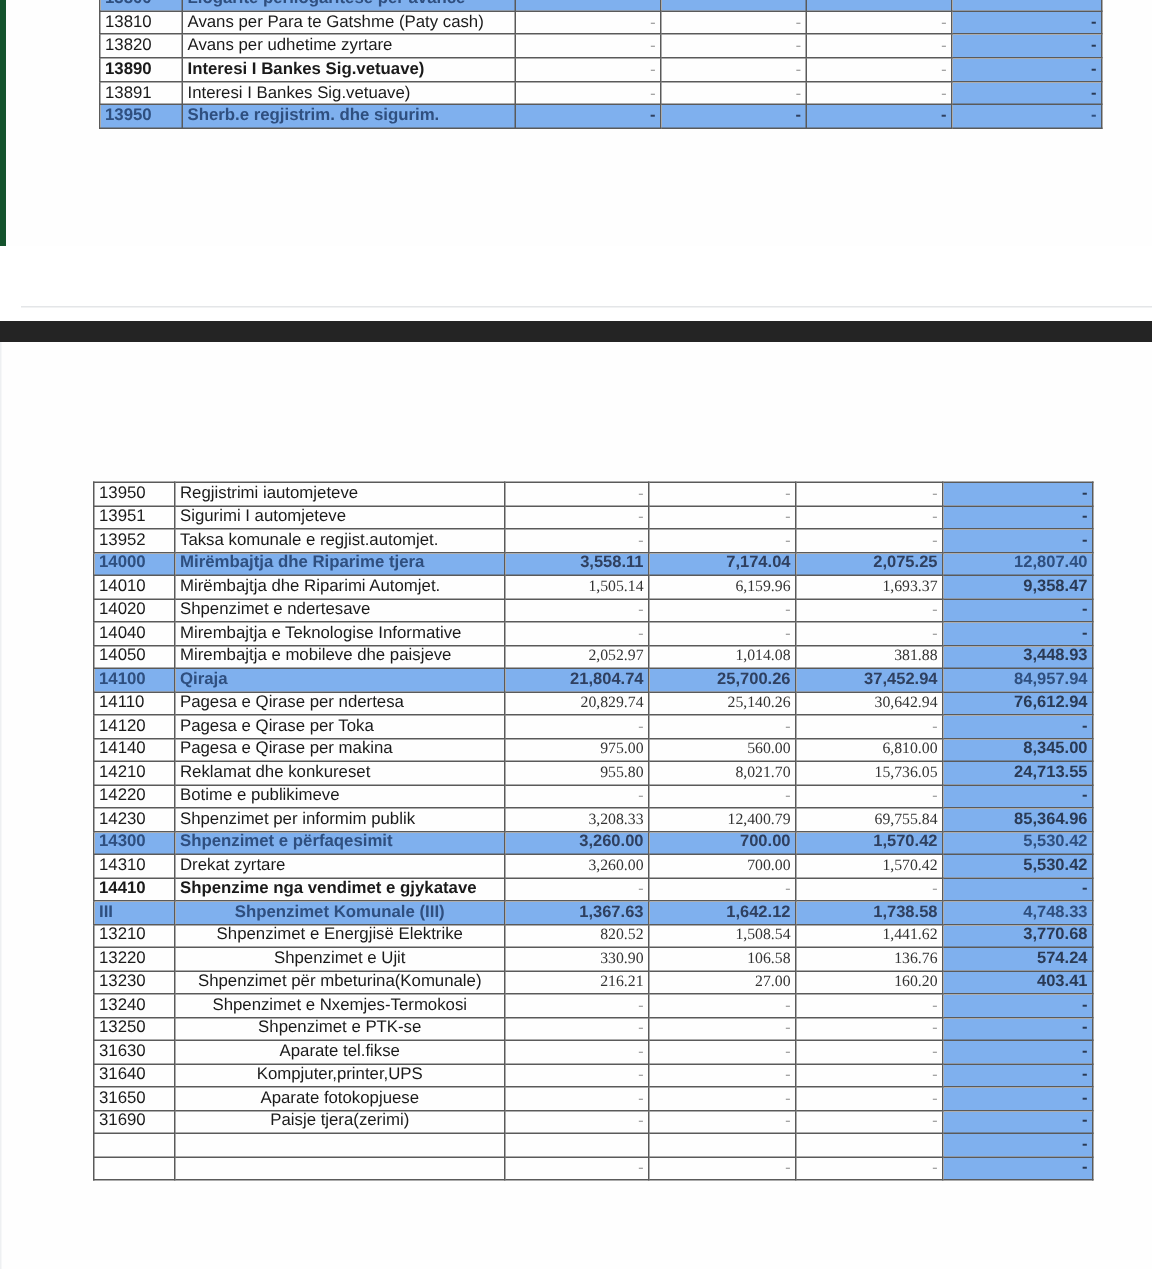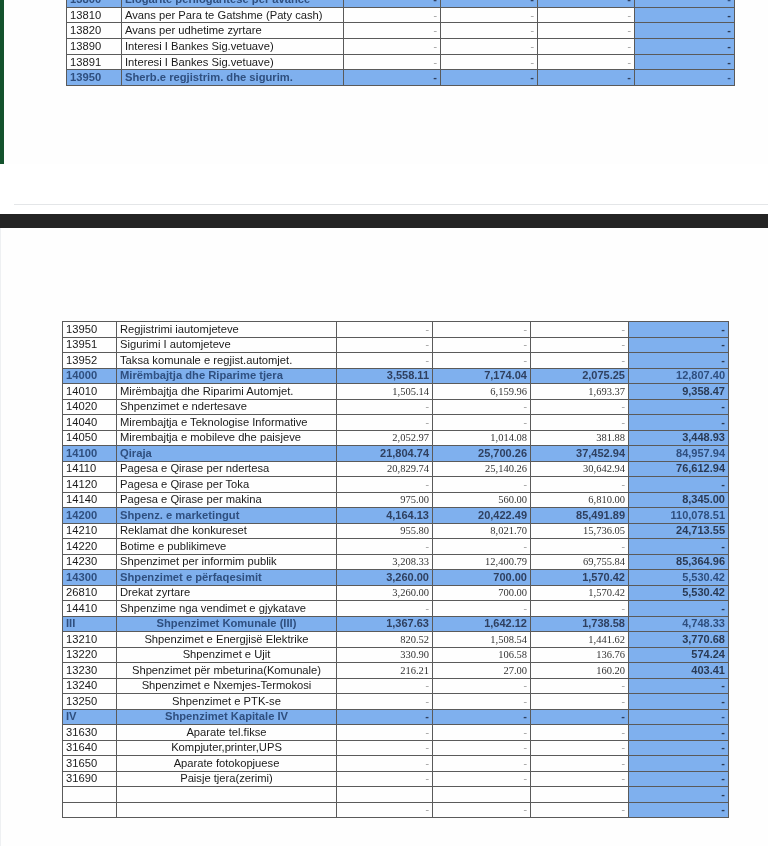--- a/index.html
+++ b/index.html
@@ -26,21 +26,21 @@
     border: 1px solid #5a5a5a; padding: 0 3px; height: 14.5px; line-height: 13px;
     white-space: nowrap; overflow: hidden;
   }
   td.code { text-align: left; }
   td.desc { text-align: left; }
   td.num { text-align: right; font-family: "Liberation Serif", serif; font-size: 10.5px; color: #333; padding-right: 6px; }
   td.num.dash { color: #999; }
   td.total { background: #7fb0ee; text-align: right; font-weight: bold; color: #2a3a55; padding-right: 5px; font-size: 11px; }
   tr.hl td { background: #7fb0ee; color: #2f4f7f; font-weight: bold; }
   tr.hl td.num { font-family: "Liberation Sans", sans-serif; font-size: 11px; color: #2f4060; }
-  tr.bold td.desc, tr.bold td.code { font-weight: normal; }
+  tr.bold td.desc, tr.bold td.code { font-weight: bold; }
   td.indent { padding-left: 14px; text-align: center; }
 
   #top-table { left: 62px; top: -9px; width: 668px; }
   #bottom-table { left: 62px; top: 321px; width: 666px; }
   #top-table td { height: 14.7px; }
 </style>
 </head>
 <body>
 
 <div class="page page-top">
@@ -210,28 +210,20 @@
         <td class="total">-</td>
       </tr>
       <tr>
         <td class="code">14140</td>
         <td class="desc">Pagesa e Qirase per makina</td>
         <td class="num">975.00</td>
         <td class="num">560.00</td>
         <td class="num">6,810.00</td>
         <td class="total">8,345.00</td>
       </tr>
-      <tr class="hl">
-        <td class="code">14200</td>
-        <td class="desc">Shpenz. e marketingut</td>
-        <td class="num">4,164.13</td>
-        <td class="num">20,422.49</td>
-        <td class="num">85,491.89</td>
-        <td class="total">110,078.51</td>
-      </tr>
       <tr>
         <td class="code">14210</td>
         <td class="desc">Reklamat dhe konkureset</td>
         <td class="num">955.80</td>
         <td class="num">8,021.70</td>
         <td class="num">15,736.05</td>
         <td class="total">24,713.55</td>
       </tr>
       <tr>
         <td class="code">14220</td>
@@ -251,21 +243,21 @@
       </tr>
       <tr class="hl">
         <td class="code">14300</td>
         <td class="desc">Shpenzimet e përfaqesimit</td>
         <td class="num">3,260.00</td>
         <td class="num">700.00</td>
         <td class="num">1,570.42</td>
         <td class="total">5,530.42</td>
       </tr>
       <tr>
-        <td class="code">26810</td>
+        <td class="code">14310</td>
         <td class="desc">Drekat zyrtare</td>
         <td class="num">3,260.00</td>
         <td class="num">700.00</td>
         <td class="num">1,570.42</td>
         <td class="total">5,530.42</td>
       </tr>
       <tr class="bold">
         <td class="code">14410</td>
         <td class="desc">Shpenzime nga vendimet e gjykatave</td>
         <td class="num dash">-</td>
@@ -314,28 +306,20 @@
         <td class="total">-</td>
       </tr>
       <tr>
         <td class="code">13250</td>
         <td class="desc indent">Shpenzimet e PTK-se</td>
         <td class="num dash">-</td>
         <td class="num dash">-</td>
         <td class="num dash">-</td>
         <td class="total">-</td>
       </tr>
-      <tr class="hl">
-        <td class="code">IV</td>
-        <td class="desc indent">Shpenzimet Kapitale IV</td>
-        <td class="num dash">-</td>
-        <td class="num dash">-</td>
-        <td class="num dash">-</td>
-        <td class="total">-</td>
-      </tr>
       <tr>
         <td class="code">31630</td>
         <td class="desc indent">Aparate tel.fikse</td>
         <td class="num dash">-</td>
         <td class="num dash">-</td>
         <td class="num dash">-</td>
         <td class="total">-</td>
       </tr>
       <tr>
         <td class="code">31640</td>

